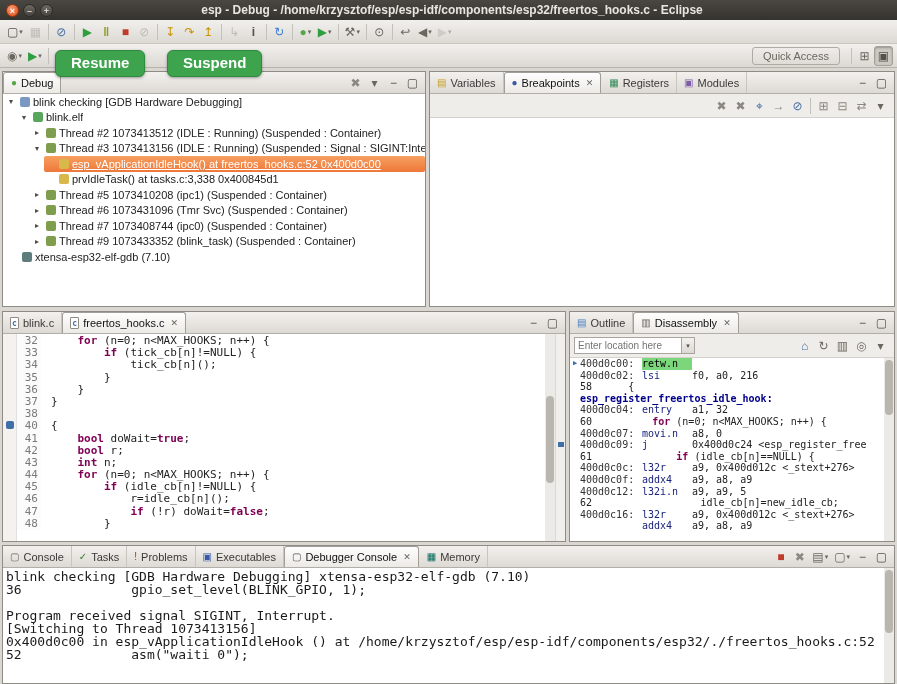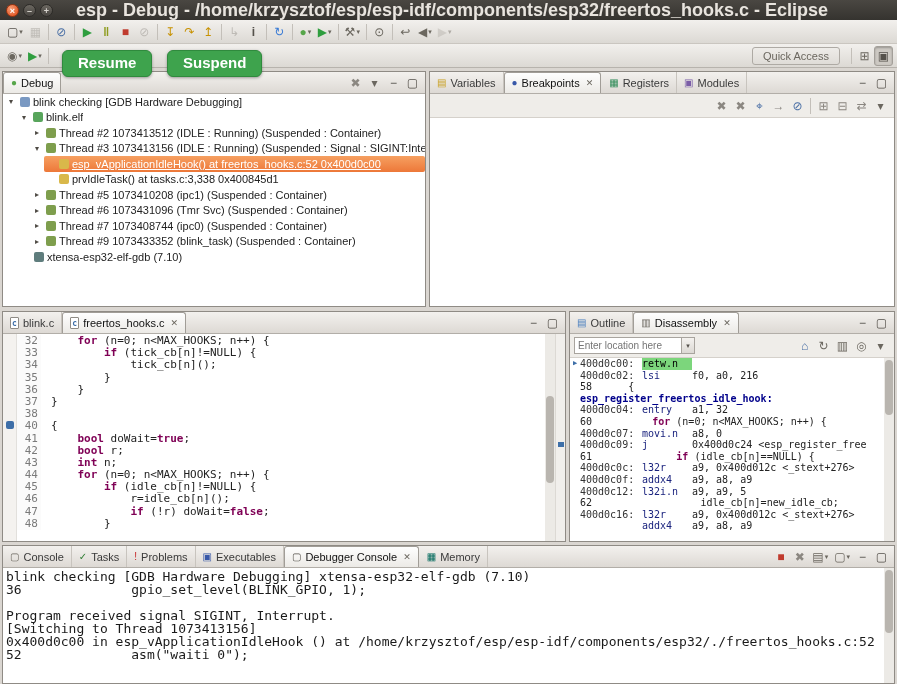--- a/index.html
+++ b/index.html
@@ -4,37 +4,37 @@
 <style>
   *{box-sizing:border-box;margin:0;padding:0}
   html,body{width:897px;height:684px;overflow:hidden}
   body{font-family:"Liberation Sans",sans-serif;background:#DAD6D1;position:relative;font-size:11px;color:#222}
   
   .titlebar{position:absolute;left:0;top:0;width:897px;height:20px;background:linear-gradient(#4a4742,#35332f);display:flex;align-items:center;z-index:10}
   .winbtns{display:flex;gap:4px;padding:0 6px}
   .wbtn{width:13px;height:13px;border-radius:50%;font:bold 9px/12px "Liberation Sans",sans-serif;text-align:center;cursor:default}
   .wbtn.close{background:radial-gradient(circle at 35% 30%,#f69a72,#df4b16);color:#fff;border:1px solid #9c3410}
   .wbtn.other{background:linear-gradient(#6b6760,#474440);color:#d8d4ce;border:1px solid #2c2a27}
-  .title{flex:1;text-align:center;color:#e8e4de;font-weight:bold;font-size:18px;white-space:nowrap;overflow:hidden;padding-right:52px}
+  .title{flex:1;text-align:center;color:#e8e4de;font-weight:bold;font-size:12px;white-space:nowrap;overflow:hidden;padding-right:52px}
   
   .toolbar{position:absolute;left:0;width:897px;height:24px;background:linear-gradient(#f2f0ed,#dcd9d4);display:flex;align-items:center;padding:0 4px;z-index:5}
   .row1{top:20px;border-bottom:1px solid #cac6c0}
   .row2{top:44px;border-bottom:1px solid #b7b3ad}
   .tgroup{display:flex;align-items:center}
   .tbtn{height:20px;min-width:19px;display:inline-flex;align-items:center;justify-content:center;padding:0 2px;border-radius:3px;border:1px solid transparent}
   .tbtn .g{font-size:12px;line-height:1}
   .tbtn.disabled{opacity:.45}
   .tbtn.pressed{background:#cdc9c3;border:1px solid #a39f99;box-shadow:inset 0 1px 2px rgba(0,0,0,.25)}
   .ddv{font-size:7px;color:#6b675f;margin-left:1px}
   .tsep{width:1px;height:16px;background:#c3bfb9;margin:0 3px;flex:none}
   .flex1{flex:1}
   .quick-access{font:11px "Liberation Sans",sans-serif;color:#6b675f;background:transparent;border:1px solid #aeaaa4;border-radius:3px;padding:2px 10px;margin-right:8px}
   
   .callout{position:absolute;top:50px;background:#3ea34d;border:1px solid #2f8a3d;border-radius:6px;color:#fff;font-weight:bold;font-size:15px;padding:3px 15px 5px;z-index:40;box-shadow:0 1px 3px rgba(0,0,0,.35)}
-  #co-resume{left:62px}
+  #co-resume{left:55px}
   #co-suspend{left:167px}
   
   .panel{position:absolute;background:#fff;border:1px solid #8f8b85}
   #debug-panel{left:2px;top:71px;width:424px;height:236px}
   #break-panel{left:429px;top:71px;width:466px;height:236px}
   #editor-panel{left:2px;top:311px;width:564px;height:231px}
   #disasm-panel{left:569px;top:311px;width:326px;height:231px}
   #console-panel{left:2px;top:545px;width:893px;height:139px}
   .ptabs{height:22px;background:linear-gradient(#f3f1ee,#ddd9d4);border-bottom:1px solid #b2aea8;display:flex;align-items:stretch}
   .tabs{display:flex;align-items:stretch;overflow:hidden}
@@ -293,21 +293,21 @@
             <span class="tlabel2">Thread #7 1073408744 (ipc0) (Suspended : Container)</span>
           </div>
         </div>
         <div class="trow" style="padding-left: 28px;">
           <div class="selwrap">
             <span class="twisty">▸</span>
             <span class="nicon" style="background: rgb(126, 158, 77);"></span>
             <span class="tlabel2">Thread #9 1073433352 (blink_task) (Suspended : Container)</span>
           </div>
         </div>
-        <div class="trow" style="padding-left: 16px;">
+        <div class="trow" style="padding-left: 4px;">
           <div class="selwrap">
             <span class="twisty"></span>
             <span class="nicon" style="background: rgb(95, 125, 125);"></span>
             <span class="tlabel2">xtensa-esp32-elf-gdb (7.10)</span>
           </div>
         </div>
       </div>
   </div>
 
   <div class="panel" id="break-panel">

